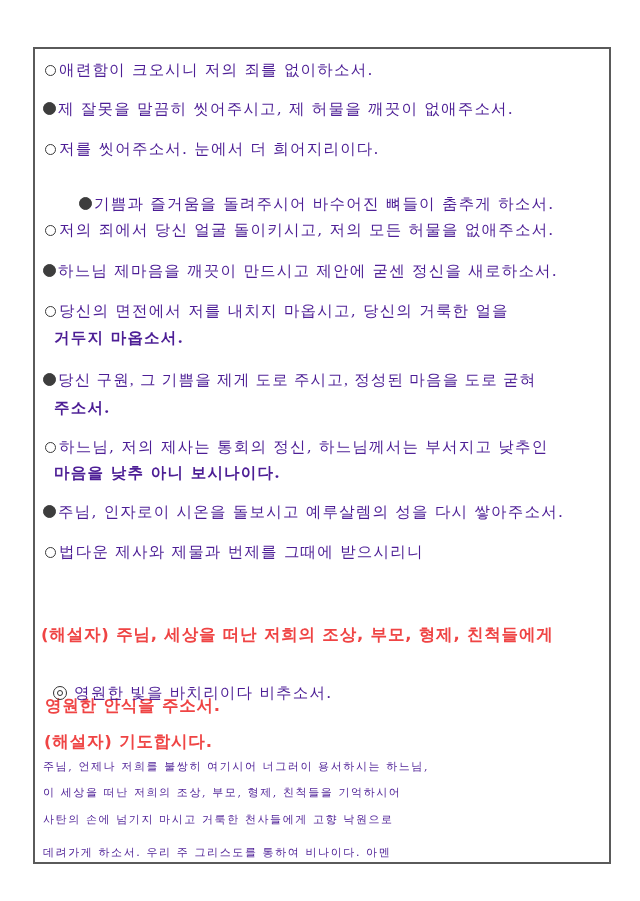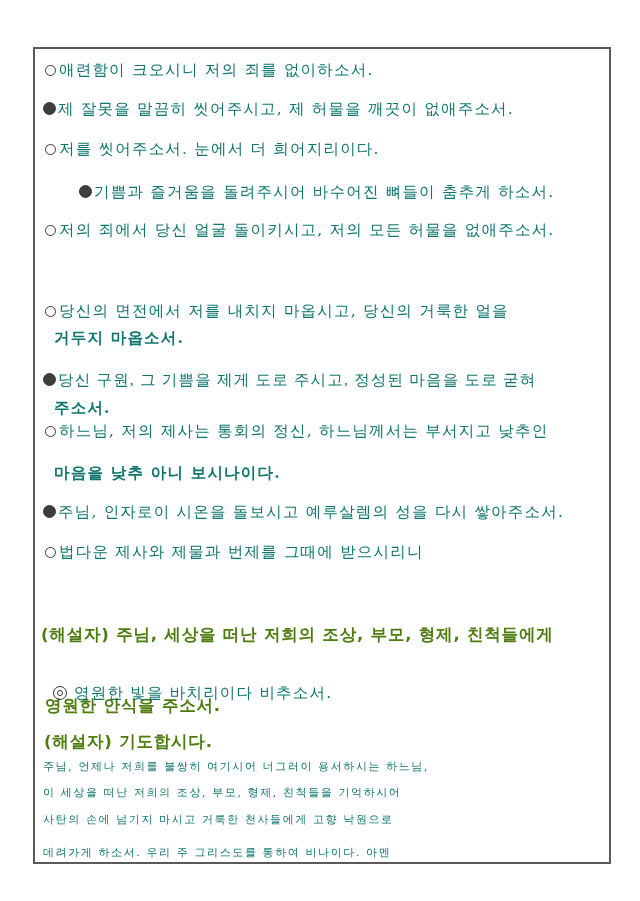--- a/index.html
+++ b/index.html
@@ -25,21 +25,21 @@
       box-sizing: border-box;
       background: #ffffff;
     }
     .line {
       position: absolute;
       left: 10px;
       white-space: nowrap;
       font-size: 15.5px;
       line-height: 20px;
       letter-spacing: 1.2px;
-      color: #0f766e;
+      color: #4c1d95;
     }
     .line.cont {
       left: 19px;
       font-weight: bold;
     }
     .marker {
       display: inline-block;
       width: 12px;
       height: 12px;
       border-radius: 50%;
@@ -59,21 +59,21 @@
       border: 1px solid #3d3d3d;
       width: 13px;
       height: 13px;
       margin-left: -2px;
     }
     .narrator {
       font-family: "DejaVu Sans", "Liberation Sans", sans-serif;
       font-weight: bold;
       font-size: 16.5px;
       letter-spacing: 0.8px;
-      color: #4d7c0f;
+      color: #ef4444;
       left: 6px;
     }
     .narrator.cont {
       left: 10px;
       margin-top: 40px;
     }
     .double-circle {
       display: inline-block;
       width: 14px;
       height: 14px;
@@ -111,40 +111,43 @@
   </div>
 
   <div class="line" style="top:50px;">
     <span class="marker filled"></span><span>제 잘못을 말끔히 씻어주시고, 제 허물을 깨끗이 없애주소서.</span>
   </div>
 
   <div class="line" style="top:90px;">
     <span class="marker open"></span><span>저를 씻어주소서. 눈에서 더 희어지리이다.</span>
   </div>
 
-  <div class="line" style="top:133px;padding-left:36px;">
+  <div class="line" style="top:145px;padding-left:36px;">
     <span class="marker filled"></span><span>기쁨과 즐거움을 돌려주시어 바수어진 뼈들이 춤추게 하소서.</span>
   </div>
 
   <div class="line" style="top:171px;">
     <span class="marker open"></span><span>저의 죄에서 당신 얼굴 돌이키시고, 저의 모든 허물을 없애주소서.</span>
   </div>
 
+  <div class="line" style="top:212px;">
+    <span class="marker filled"></span><span>하느님 제마음을 깨끗이 만드시고 제안에 굳센 정신을 새로하소서.</span>
+  </div>
 
   <div class="line" style="top:252px;">
     <span class="marker open"></span><span>당신의 면전에서 저를 내치지 마옵시고, 당신의 거룩한 얼을</span>
   </div>
   <div class="line cont" style="top:279px;">거두지 마옵소서.</div>
 
   <div class="line" style="top:321px;font-family:Liberation Serif, serif;">
     <span class="marker filled"></span><span>당신 구원, 그 기쁨을 제게 도로 주시고, 정성된 마음을 도로 굳혀</span>
   </div>
   <div class="line cont" style="top:349px;">주소서.</div>
 
-  <div class="line" style="top:372px;">
+  <div class="line" style="top:388px;">
     <span class="marker open"></span><span>하느님, 저의 제사는 통회의 정신, 하느님께서는 부서지고 낮추인</span>
   </div>
   <div class="line cont" style="top:414px;">마음을 낮추 아니 보시나이다.</div>
 
   <div class="line" style="top:453px;">
     <span class="marker filled"></span><span>주님, 인자로이 시온을 돌보시고 예루살렘의 성을 다시 쌓아주소서.</span>
   </div>
 
   <div class="line" style="top:493px;">
     <span class="marker open"></span><span>법다운 제사와 제물과 번제를 그때에 받으시리니</span>

